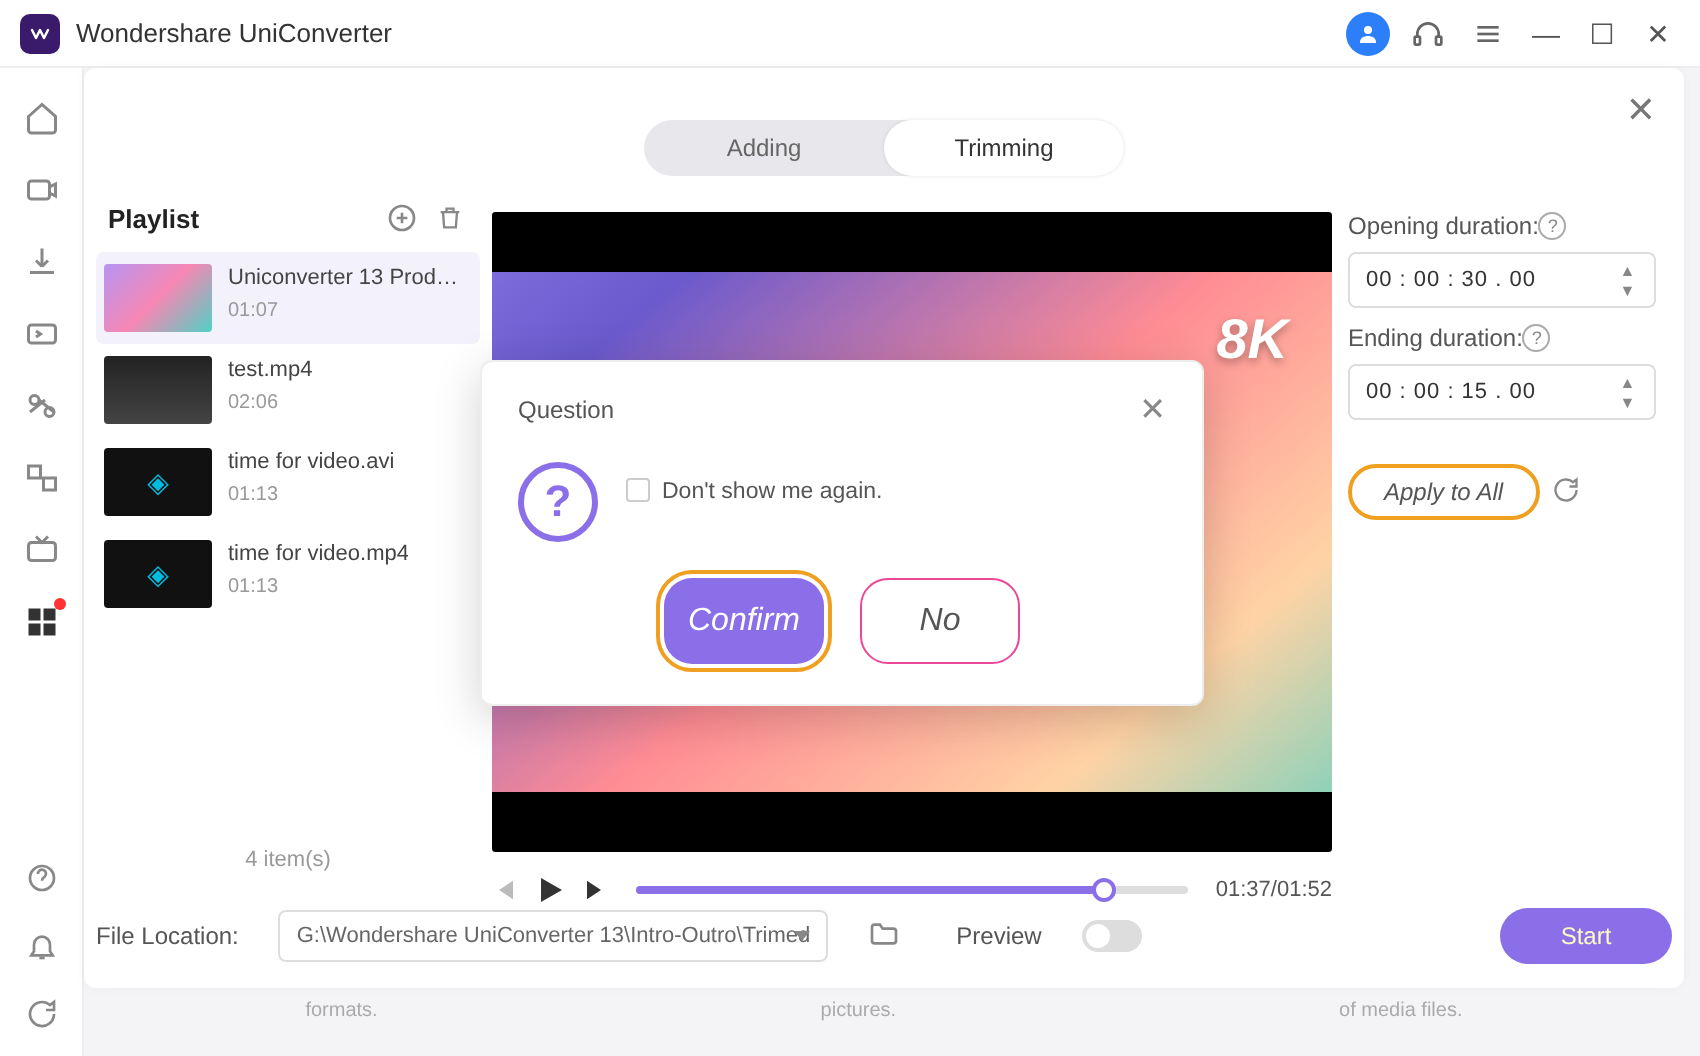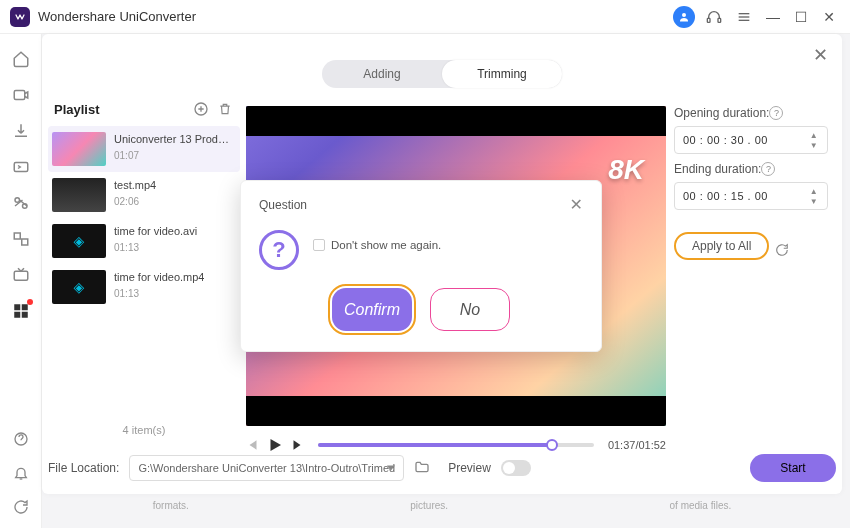--- a/index.html
+++ b/index.html
@@ -62,32 +62,32 @@
   .timecode { font-size: 11px; color: #555; }
 
   
   .rpanel { position: absolute; right: 14px; top: 72px; width: 154px; font-size: 12px; color: #555; }
   .rpanel-row { margin-bottom: 8px; }
   .rpanel-label { display: flex; align-items: center; margin-bottom: 6px; }
   .duration-box { height: 28px; border: 1px solid #ddd; border-radius: 4px; display: flex; align-items: center; padding: 0 8px; position: relative; font-family: monospace; font-size: 11px; color: #333; letter-spacing: .5px; }
   .spinner { position: absolute; right: 6px; top: 2px; bottom: 2px; width: 14px; display: flex; flex-direction: column; justify-content: center; color: #888; }
   .spinner div { height: 10px; display: flex; align-items: center; justify-content: center; cursor: pointer; font-size: 8px; }
 
-  .apply-btn { margin-top: 14px; display: inline-flex; align-items: flex-end; }
+  .apply-btn { margin-top: 14px; display: inline-flex; align-items: center; font-style: italic; }
   .apply-pill { border: 2px solid #f0a020; border-radius: 14px; padding: 5px 16px; font-size: 12px; color: #555; cursor: pointer; background: #fff; }
   .refresh-icon { margin-left: 6px; color: #888; cursor: pointer; }
 
   
-  .bottom { position: absolute; left: 6px; right: 6px; bottom: 8px; height: 36px; display: flex; align-items: center; font-size: 12px; color: #555; gap: 10px; }
+  .bottom { position: absolute; left: 6px; right: 6px; bottom: 8px; height: 36px; display: flex; align-items: center; font-size: 12px; color: #555; gap: 20px; }
   .loc-select { flex: 0 0 260px; height: 26px; border: 1px solid #ddd; border-radius: 4px; display: flex; align-items: center; padding: 0 8px; color: #666; font-size: 11px; position: relative; cursor: pointer; }
   .loc-select::after { content: ''; position: absolute; right: 8px; top: 50%; width: 0; height: 0; border-left: 4px solid transparent; border-right: 4px solid transparent; border-top: 5px solid #888; transform: translateY(-50%); }
   .folder-icon { color: #888; cursor: pointer; }
   .toggle { width: 30px; height: 16px; background: #ddd; border-radius: 8px; position: relative; cursor: pointer; }
   .toggle::after { content: ''; position: absolute; left: 2px; top: 2px; width: 12px; height: 12px; background: #fff; border-radius: 50%; }
-  .start-btn { margin-left: auto; width: 86px; height: 28px; background: #8b6fe8; color: #000000; border-radius: 14px; display: flex; align-items: center; justify-content: center; font-size: 12px; cursor: pointer; }
+  .start-btn { margin-left: auto; width: 86px; height: 28px; background: #8b6fe8; color: #fef9c3; border-radius: 14px; display: flex; align-items: center; justify-content: center; font-size: 12px; cursor: pointer; }
 
   
   .footer-bits { position: absolute; left: 42px; right: 8px; bottom: 6px; height: 22px; font-size: 10px; color: #aaa; display: flex; justify-content: space-around; pointer-events: none; text-align: right; }
 
   
   .modal { position: absolute; left: 240px; top: 180px; width: 362px; background: #fff; border-radius: 6px; box-shadow: 0 6px 24px rgba(0,0,0,.18); padding: 14px 18px 20px; border: 1px solid #eee; }
   .modal-head { display: flex; align-items: center; justify-content: space-between; font-size: 12px; color: #555; margin-bottom: 16px; }
   .modal-close { font-size: 16px; color: #888; cursor: pointer; }
   .modal-body { display: flex; gap: 14px; align-items: flex-start; margin-bottom: 18px; }
   .q-icon { width: 40px; height: 40px; border: 3px solid #8b6fe8; border-radius: 50%; display: flex; align-items: center; justify-content: center; color: #8b6fe8; font-size: 22px; font-weight: 700; flex-shrink: 0; }

